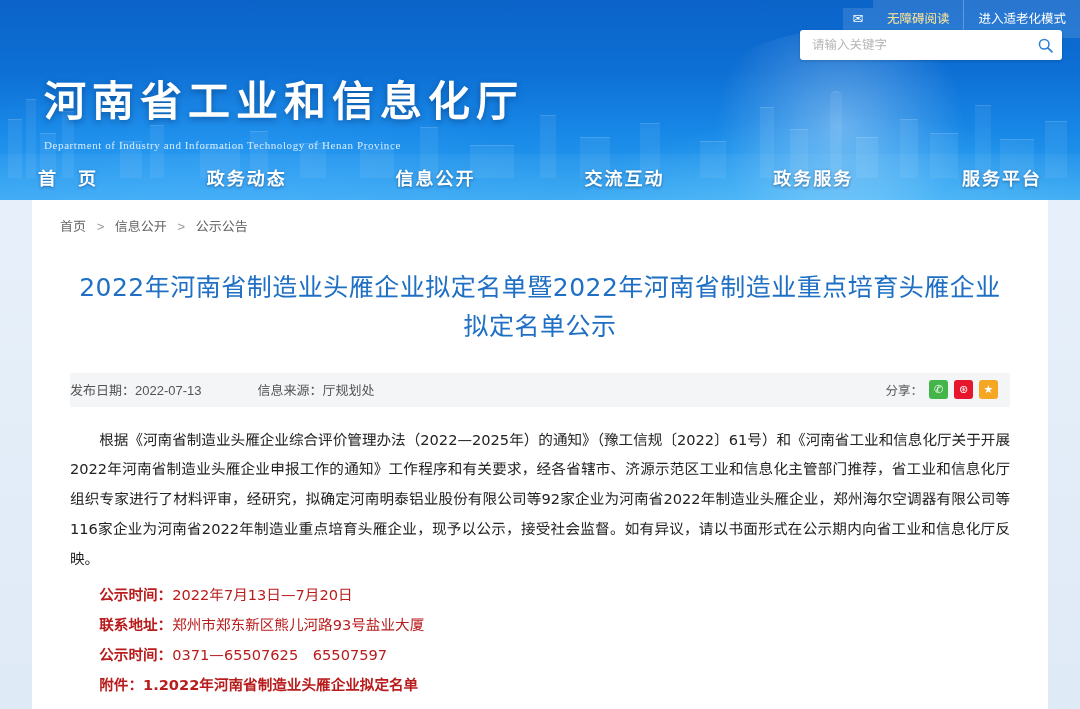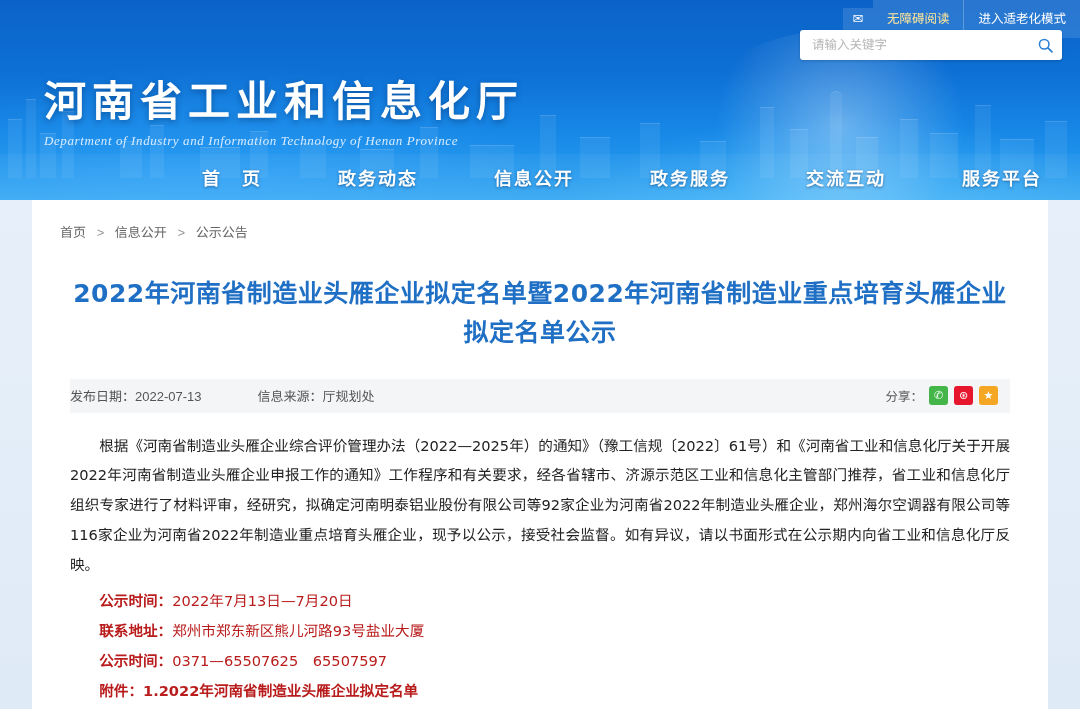--- a/index.html
+++ b/index.html
@@ -62,26 +62,25 @@
   .site-title-cn {
     font-size: 42px;
     font-weight: bold;
     letter-spacing: 6px;
     line-height: 1.25;
     text-shadow: 0 2px 6px rgba(0,40,90,0.45);
     font-family: "DejaVu Sans", "Liberation Sans", sans-serif;
     margin-top: 48px;
   }
   .site-title-en {
-    margin-top: 4px;
-    font-size: 13px;
+    margin-top: 10px;
+    font-size: 11px;
     letter-spacing: 0.6px;
     color: #d8ecff;
     font-family: "Liberation Serif", serif;
-    font-style: italic;
   }
 
   
   .util-bar {
     position: absolute;
     top: 0; right: 0;
     display: flex;
     align-items: center;
     gap: 0;
     z-index: 10;
@@ -149,21 +148,21 @@
 
   
   .nav {
     position: absolute;
     left: 0;
     bottom: 0;
     width: 1080px;
     height: 46px;
     display: flex;
     align-items: center;
-    justify-content: flex-end;
+    justify-content: space-between;
     gap: 0;
     z-index: 8;
     background: linear-gradient(180deg, rgba(255,255,255,0.04), rgba(255,255,255,0.10));
   }
   .nav-item {
     color: #ffffff;
     font-size: 18px;
     font-weight: bold;
     letter-spacing: 2px;
     padding: 0 38px;
@@ -191,36 +190,36 @@
   .paper {
     position: absolute;
     left: 32px;
     top: 0;
     width: 1016px;
     min-height: 509px;
     background: #fff;
   }
 
   .breadcrumb {
-    padding: 22px 0 0 28px;
+    padding: 16px 0 0 28px;
     font-size: 13px;
     color: #666;
   }
   .breadcrumb span.crumb { cursor: pointer; }
   .breadcrumb span.sep { margin: 0 7px; color: #999; }
 
   .article {
     padding: 0 38px;
   }
   .art-title {
     margin: 34px 0 0 0;
     text-align: center;
     font-size: 25px;
     line-height: 1.55;
-    font-weight: bold;
+    font-weight: normal;
     color: #1f6fc4;
     letter-spacing: 0.5px;
     font-family: "DejaVu Sans", "Liberation Sans", sans-serif;
   }
 
   .meta-bar {
     margin-top: 26px;
     height: 34px;
     background: #f3f5f7;
     display: flex;
@@ -334,22 +333,22 @@
 
     <div class="header-titles">
       <div class="site-title-cn">河南省工业和信息化厅</div>
       <div class="site-title-en">Department of Industry and Information Technology of Henan Province</div>
     </div>
 
     <div class="nav">
       <div class="nav-item">首　页</div>
       <div class="nav-item">政务动态</div>
       <div class="nav-item">信息公开</div>
+      <div class="nav-item">交流互动</div>
       <div class="nav-item">政务服务</div>
-      <div class="nav-item">交流互动</div>
       <div class="nav-item">服务平台</div>
     </div>
   </div>
 
   <div class="content-area">
     <div class="side-strip left"></div>
     <div class="side-strip right"></div>
 
     <div class="paper">
 

